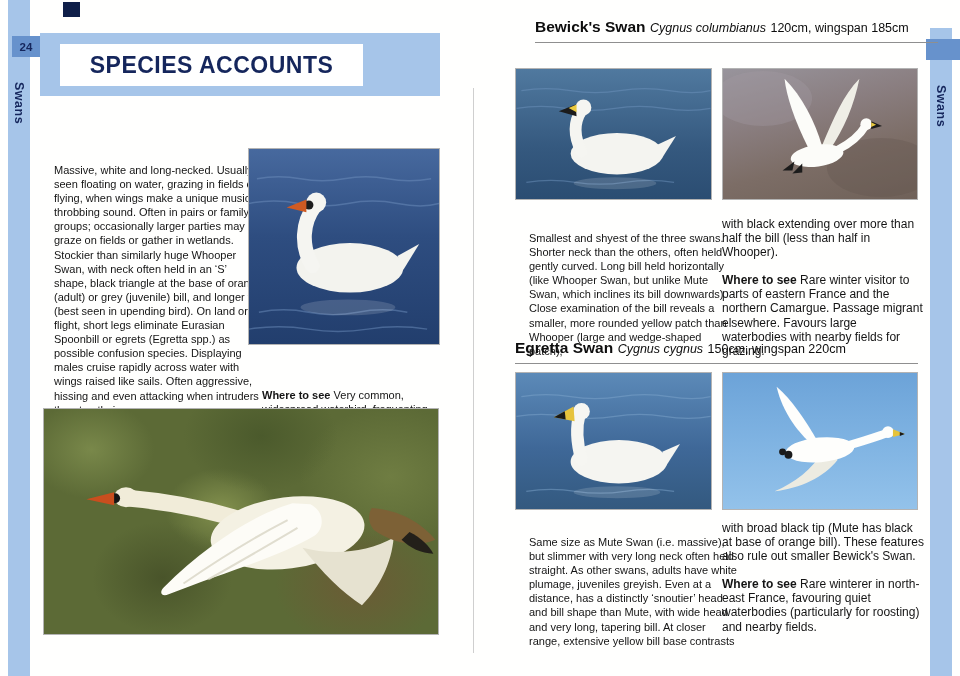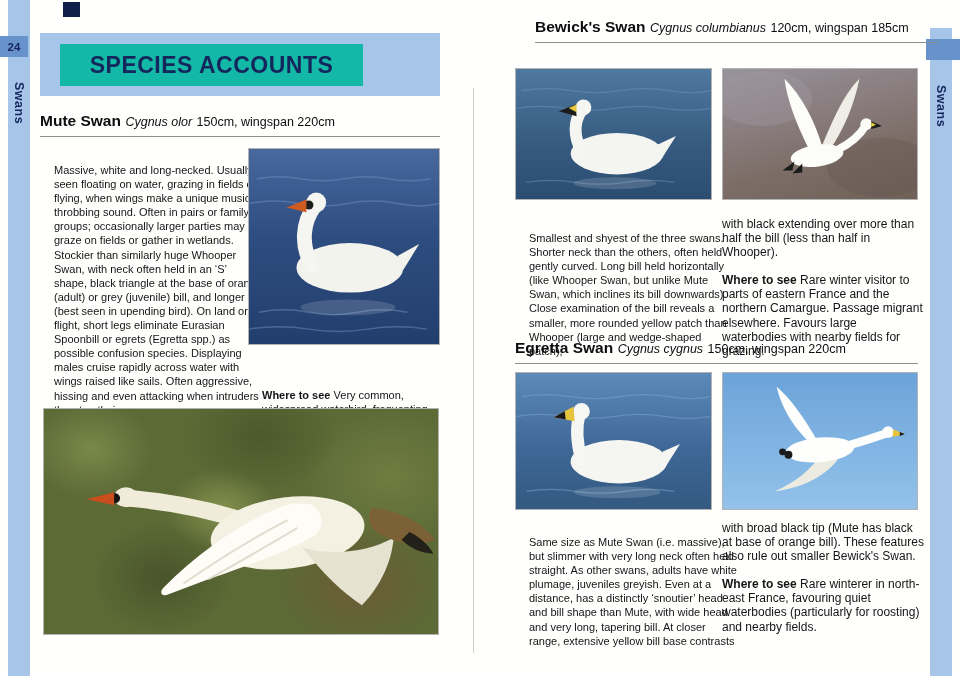--- a/index.html
+++ b/index.html
@@ -5,33 +5,33 @@
   html,body { margin:0; padding:0; background:#ffffff; }
   body { width:960px; height:676px; font-family:"Liberation Sans", sans-serif; }
   .spread { position:relative; width:960px; height:676px; background:#fffffe; overflow:hidden; }
 
   
   .side-strip { position:absolute; width:22px; background:#a6c5e9; }
   .strip-left { left:8px; top:0; height:676px; }
   .strip-right { left:930px; top:28px; height:648px; }
   .pagenum-box { position:absolute; background:#6792cc; color:#15265c; font-weight:bold;
                  font-size:11.5px; display:flex; align-items:center; justify-content:center; }
-  .pn-left { left:0; top:36px; width:28px; height:21px; }
+  .pn-left { left:12px; top:36px; width:28px; height:21px; }
   .pn-right { left:926px; top:39px; width:30px; height:21px;padding-left:36px; }
   .side-label { position:absolute; writing-mode:vertical-rl; color:#15265c; font-weight:bold;
                 font-size:12.5px; letter-spacing:0.5px; display:flex; align-items:center; justify-content:center; }
   .sl-left { left:8px; top:60px; width:22px; height:86px; }
   .sl-right { left:930px; top:63px; width:22px; height:86px; }
 
   .corner-mark { position:absolute; left:63px; top:2px; width:17px; height:15px; background:#0f1f49; }
   .center-divider { position:absolute; left:473px; top:88px; width:1px; height:565px; background:#cfcfcf; }
 
   
   .banner { position:absolute; left:40px; top:33px; width:400px; height:63px; background:#a6c5e9; }
-  .banner-inner { position:absolute; left:20px; top:11px; width:303px; height:42px; background:#14b8a6;
+  .banner-inner { position:absolute; left:20px; top:11px; width:303px; height:42px; background:#ffffff;
                   color:#15265c; font-weight:bold; font-size:23px; letter-spacing:0.5px;
                   display:flex; align-items:center; justify-content:center; white-space:nowrap; }
 
   
   .species-head { position:absolute; border-bottom:1.5px solid #8f8f8f; padding-bottom:6px;
                   color:#0d0d0d; white-space:nowrap; }
   .sp-name { font-weight:bold; font-size:15.5px; }
   .sp-sci  { font-style:italic; font-size:12.5px; }
   .sp-size { font-size:12.5px; }
 
@@ -77,25 +77,20 @@
   <div class="side-strip strip-right"></div>
   <div class="pagenum-box pn-right">25</div>
   <div class="side-label sl-right">Swans</div>
 
   <div class="center-divider"></div>
 
   <div class="banner">
     <div class="banner-inner">SPECIES ACCOUNTS</div>
   </div>
 
-  <div class="species-head" style="left:40px; top:112px; width:400px;">
-    <span class="sp-name">Mute Swan</span>
-    <span class="sp-sci">Cygnus olor</span>
-    <span class="sp-size">150cm, wingspan 220cm</span>
-  </div>
 
   <p class="body-text" style="left:40px; top:149px; width:208px;">Massive, white and long-necked. Usually seen floating on water, grazing in fields or flying, when wings make a unique musical throbbing sound. Often in pairs or family groups; occasionally larger parties may graze on fields or gather in wetlands. Stockier than similarly huge Whooper Swan, with neck often held in an ‘S’ shape, black triangle at the base of orange (adult) or grey (juvenile) bill, and longer tail (best seen in upending bird). On land or in flight, short legs eliminate Eurasian Spoonbill or egrets (Egretta spp.) as possible confusion species. Displaying males cruise rapidly across water with wings raised like sails. Often aggressive, hissing and even attacking when intruders threaten their young.</p>
 
   <div class="photo ph-mute-swim">
     <svg viewBox="0 0 192 197">
       <g stroke="#6e8fbd" stroke-width="1.5" fill="none" opacity="0.5">
         <path d="M8,30 Q30,26 52,30 T96,30 T140,30 T184,30"></path>
         <path d="M0,55 Q25,50 50,55 T100,55 T150,55 T192,55"></path>
         <path d="M10,165 Q35,160 60,165 T110,165 T160,165"></path>
         <path d="M0,182 Q30,177 60,182 T120,182 T180,182"></path>

